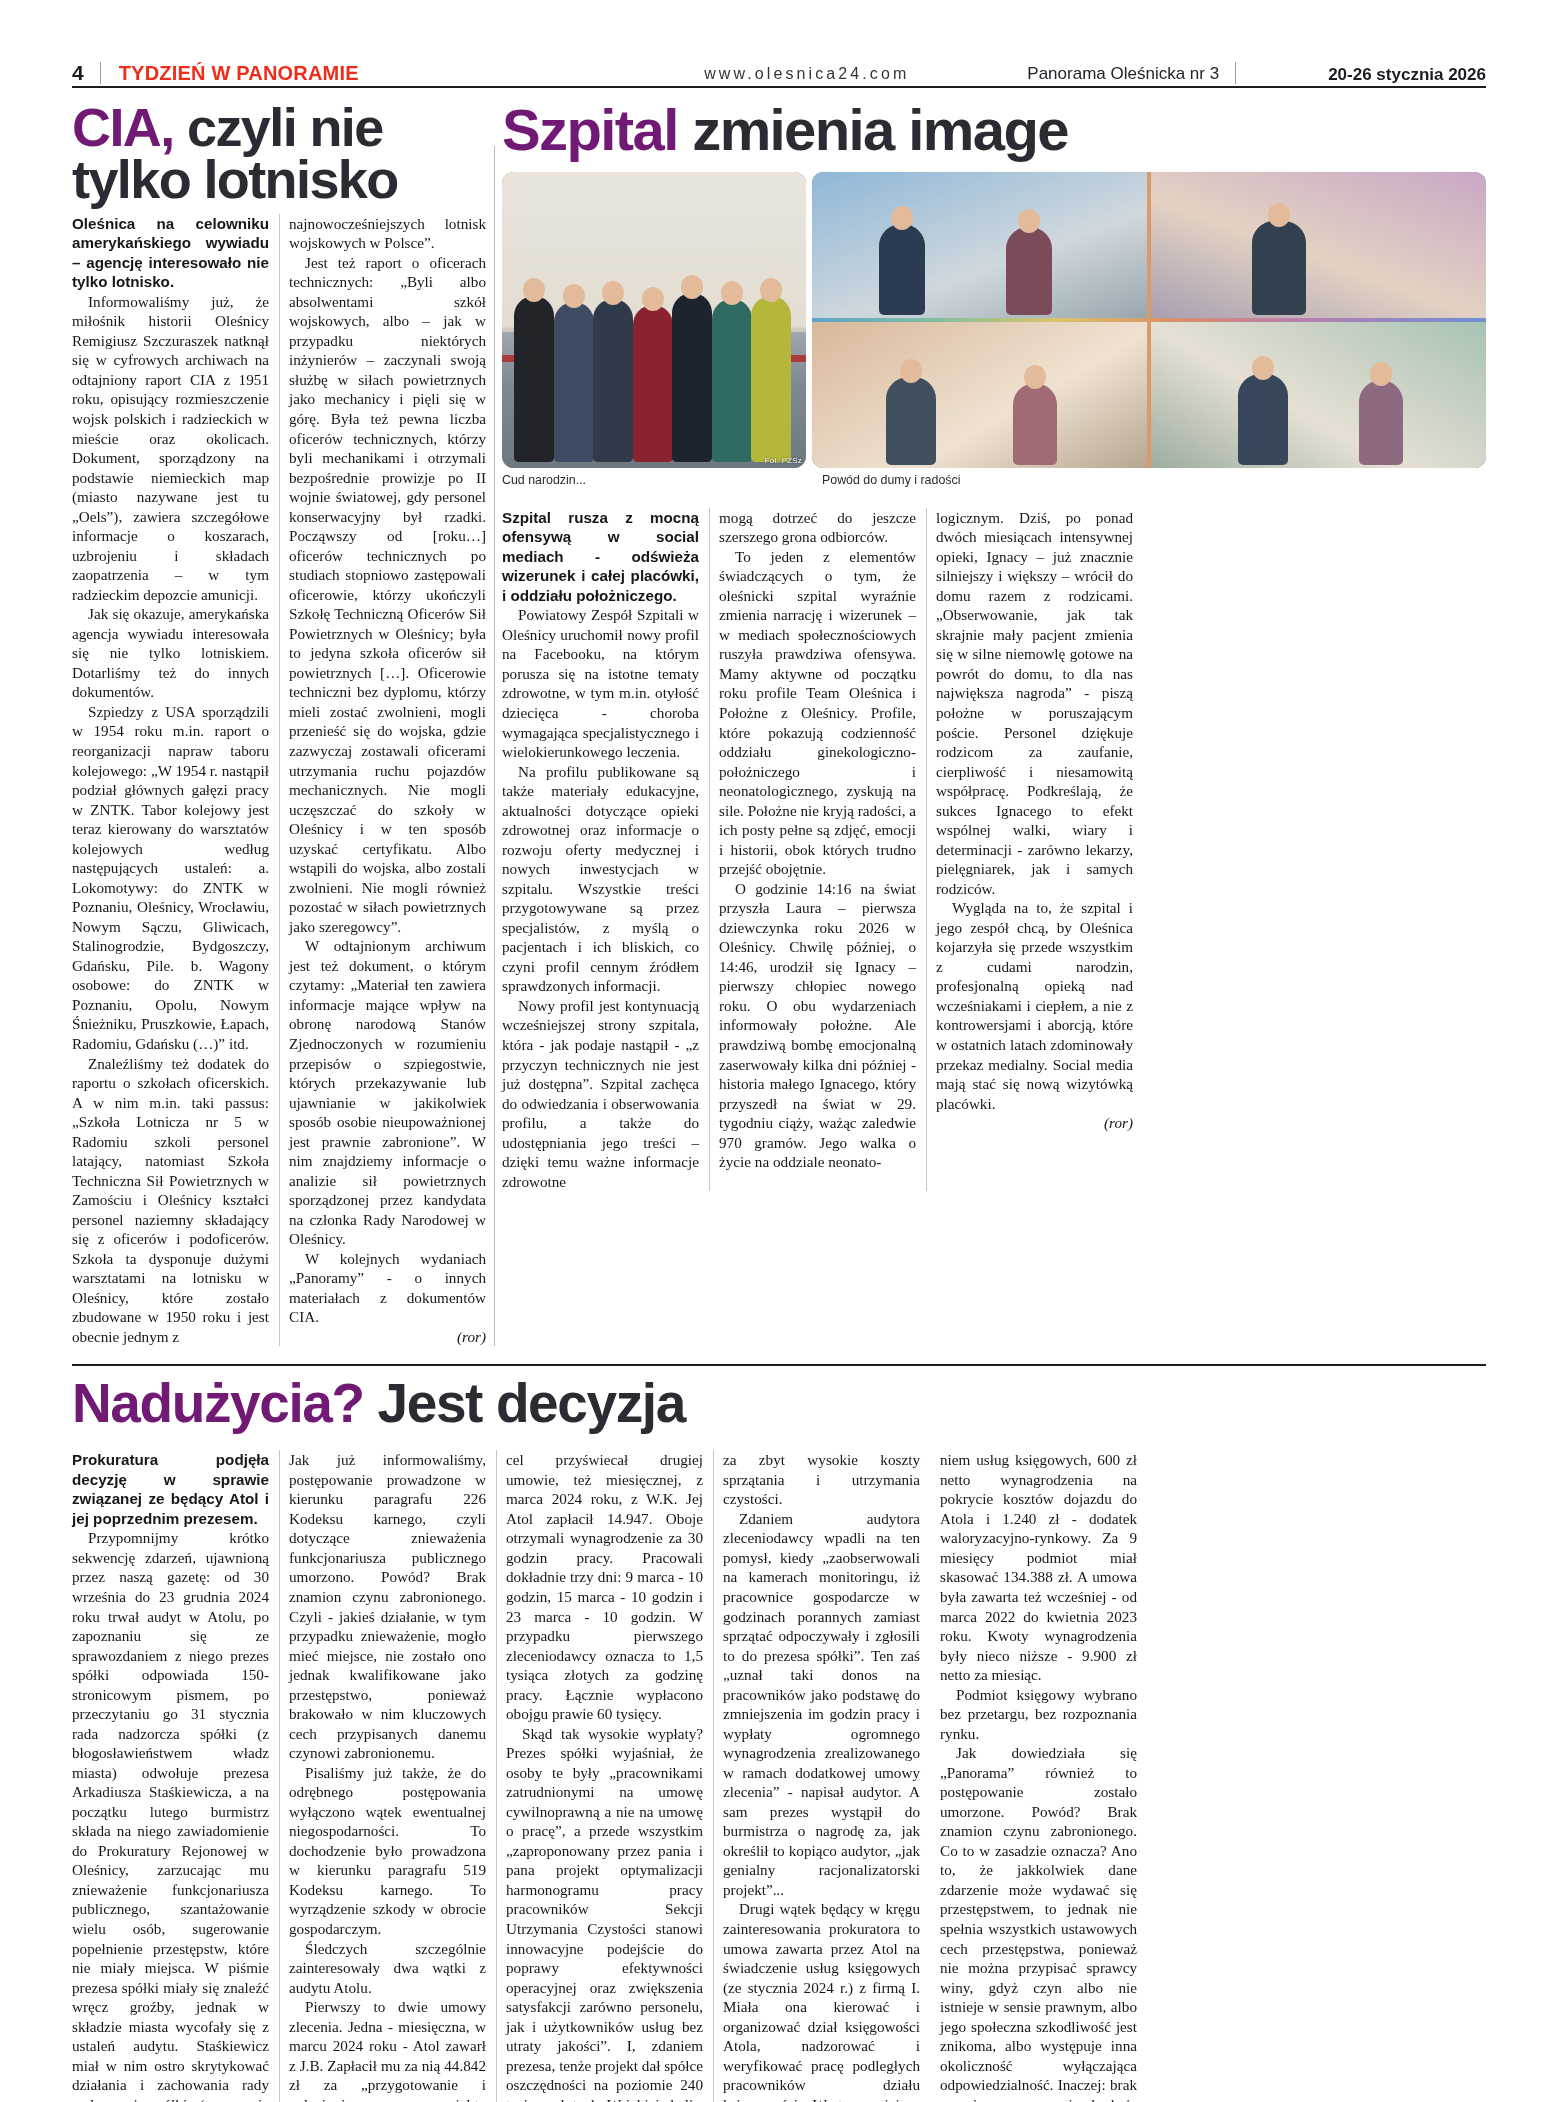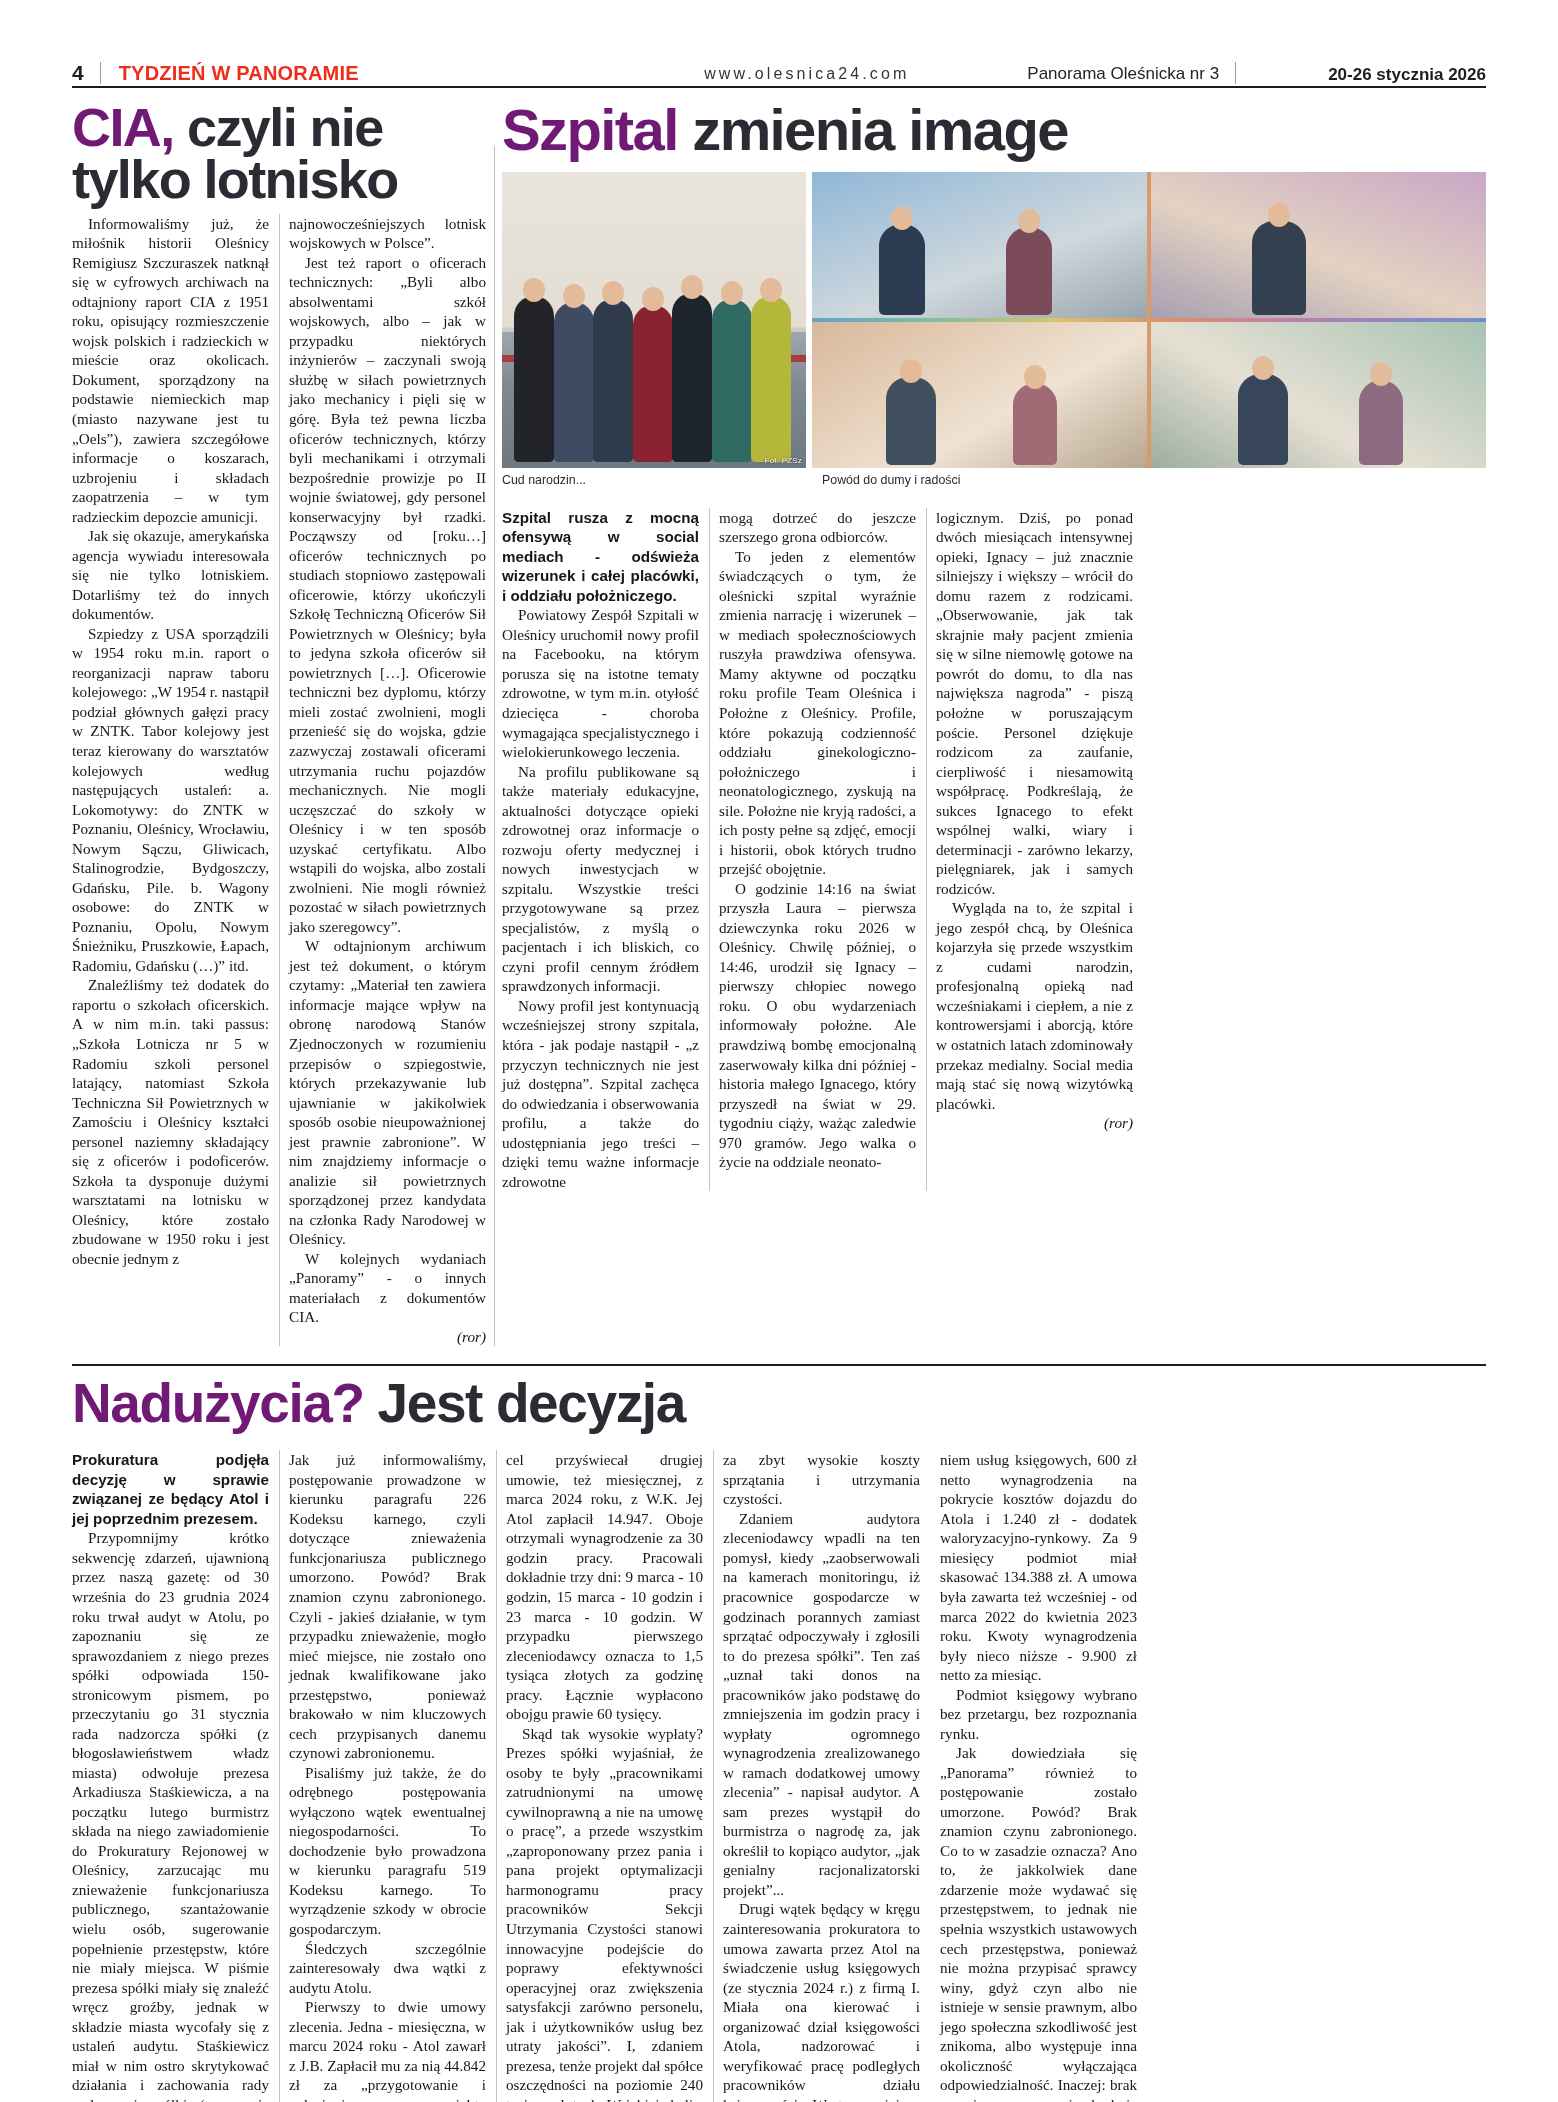--- a/index.html
+++ b/index.html
@@ -164,20 +164,21 @@
   
   .photo-row {
     display: flex;
     gap: 6px;
     margin-top: 14px;
   }
   .photo {
     position: relative;
     overflow: hidden;
     background: #4d7c0f;
+    border-radius: 12px;
   }
   .photo-a { width: 304px; height: 296px; flex: 0 0 304px; }
   .photo-b { flex: 1 1 auto; height: 296px; }
 
   .ph-credit {
     position: absolute;
     right: 4px;
     bottom: 3px;
     font-family: "Liberation Sans", sans-serif;
     font-size: 8px;
@@ -297,20 +298,21 @@
     <div class="mh-date">20-26 stycznia 2026</div>
   </div>
 
   <div class="top-zone">
 
     <div class="tz-left">
       <h1 class="headline hl-cia"><span class="hl-red">CIA,</span><span> czyli nie tylko lotnisko</span></h1>
 
       <div class="cia-cols">
         <div class="cia-c1 body-col">
+          <p class="lead noind">Oleśnica na celowniku amerykańskiego wywiadu – agencję interesowało nie tylko lotnisko.</p>
           <p>Informowaliśmy już, że miłośnik historii Oleśnicy Remigiusz Szczuraszek natknął się w cyfrowych archiwach na odtajniony raport CIA z 1951 roku, opisujący rozmieszczenie wojsk polskich i radzieckich w mieście oraz okolicach. Dokument, sporządzony na podstawie niemieckich map (miasto nazywane jest tu „Oels”), zawiera szczegółowe informacje o koszarach, uzbrojeniu i składach zaopatrzenia – w tym radzieckim depozcie amunicji.</p>
           <p>Jak się okazuje, amerykańska agencja wywiadu interesowała się nie tylko lotniskiem. Dotarliśmy też do innych dokumentów.</p>
           <p>Szpiedzy z USA sporządzili w 1954 roku m.in. raport o reorganizacji napraw taboru kolejowego: „W 1954 r. nastąpił podział głównych gałęzi pracy w ZNTK. Tabor kolejowy jest teraz kierowany do warsztatów kolejowych według następujących ustaleń: a. Lokomotywy: do ZNTK w Poznaniu, Oleśnicy, Wrocławiu, Nowym Sączu, Gliwicach, Stalinogrodzie, Bydgoszczy, Gdańsku, Pile. b. Wagony osobowe: do ZNTK w Poznaniu, Opolu, Nowym Śnieżniku, Pruszkowie, Łapach, Radomiu, Gdańsku (…)” itd.</p>
           <p>Znaleźliśmy też dodatek do raportu o szkołach oficerskich. A w nim m.in. taki passus: „Szkoła Lotnicza nr 5 w Radomiu szkoli personel latający, natomiast Szkoła Techniczna Sił Powietrznych w Zamościu i Oleśnicy kształci personel naziemny składający się z oficerów i podoficerów. Szkoła ta dysponuje dużymi warsztatami na lotnisku w Oleśnicy, które zostało zbudowane w 1950 roku i jest obecnie jednym z</p>
         </div>
         <div class="cia-cgap"></div>
         <div class="cia-c2 body-col">
           <p class="noind">najnowocześniejszych lotnisk wojskowych w Polsce”.</p>
           <p>Jest też raport o oficerach technicznych: „Byli albo absolwentami szkół wojskowych, albo – jak w przypadku niektórych inżynierów – zaczynali swoją służbę w siłach powietrznych jako mechanicy i pięli się w górę. Była też pewna liczba oficerów technicznych, którzy byli mechanikami i otrzymali bezpośrednie prowizje po II wojnie światowej, gdy personel konserwacyjny był rzadki. Począwszy od [roku…] oficerów technicznych po studiach stopniowo zastępowali oficerowie, którzy ukończyli Szkołę Techniczną Oficerów Sił Powietrznych w Oleśnicy; była to jedyna szkoła oficerów sił powietrznych […]. Oficerowie techniczni bez dyplomu, którzy mieli zostać zwolnieni, mogli przenieść się do wojska, gdzie zazwyczaj zostawali oficerami utrzymania ruchu pojazdów mechanicznych. Nie mogli uczęszczać do szkoły w Oleśnicy i w ten sposób uzyskać certyfikatu. Albo wstąpili do wojska, albo zostali zwolnieni. Nie mogli również pozostać w siłach powietrznych jako szeregowcy”.</p>
           <p>W odtajnionym archiwum jest też dokument, o którym czytamy: „Materiał ten zawiera informacje mające wpływ na obronę narodową Stanów Zjednoczonych w rozumieniu przepisów o szpiegostwie, których przekazywanie lub ujawnianie w jakikolwiek sposób osobie nieupoważnionej jest prawnie zabronione”. W nim znajdziemy informacje o analizie sił powietrznych sporządzonej przez kandydata na członka Rady Narodowej w Oleśnicy.</p>

